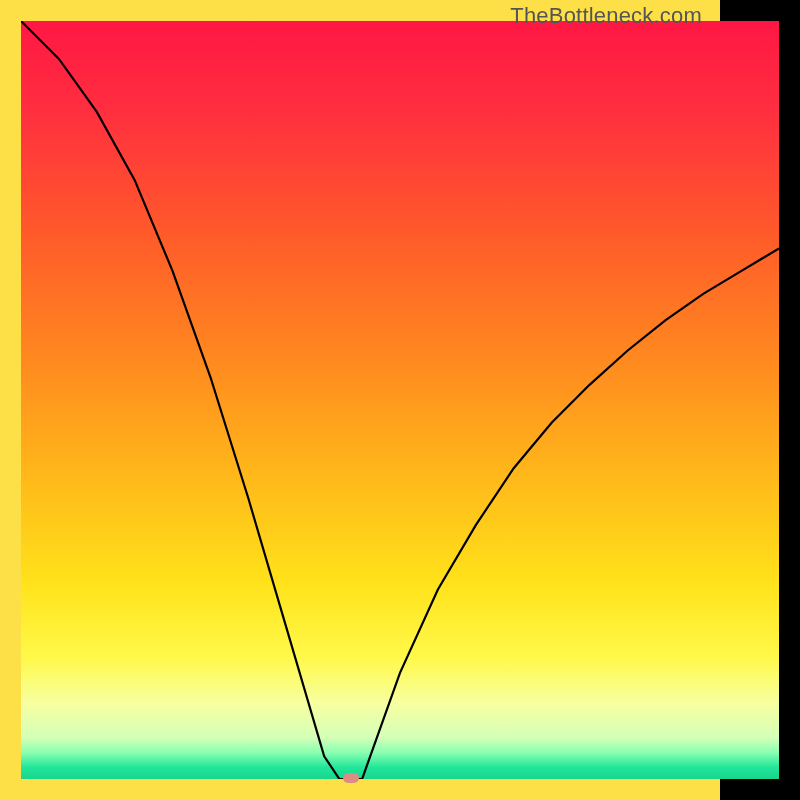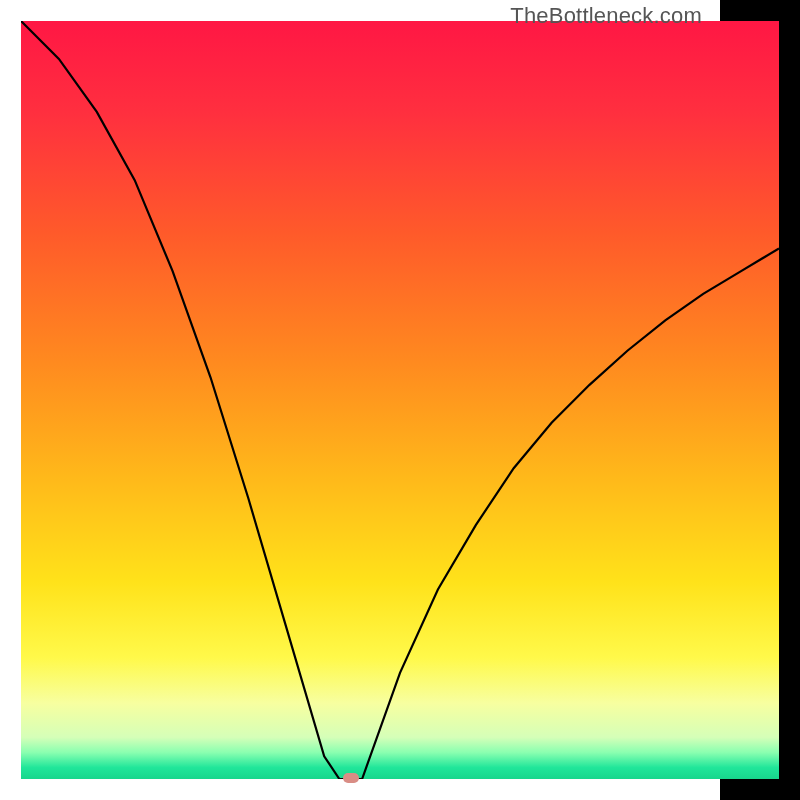--- a/index.html
+++ b/index.html
@@ -8,21 +8,21 @@
     width: 800px;
     height: 800px;
     background: #000;
     font-family: Arial, Helvetica, sans-serif;
     overflow: hidden;
   }
   .frame {
     position: relative;
     width: 720px;
     height: 800px;
-    background: #ffffff;
+    background: #fde047;
   }
   .watermark {
     position: absolute;
     top: 3px;
     right: 18px;
     color: #555;
     font-size: 22px;
     font-weight: 500;
     letter-spacing: 0.2px;
     z-index: 5;

